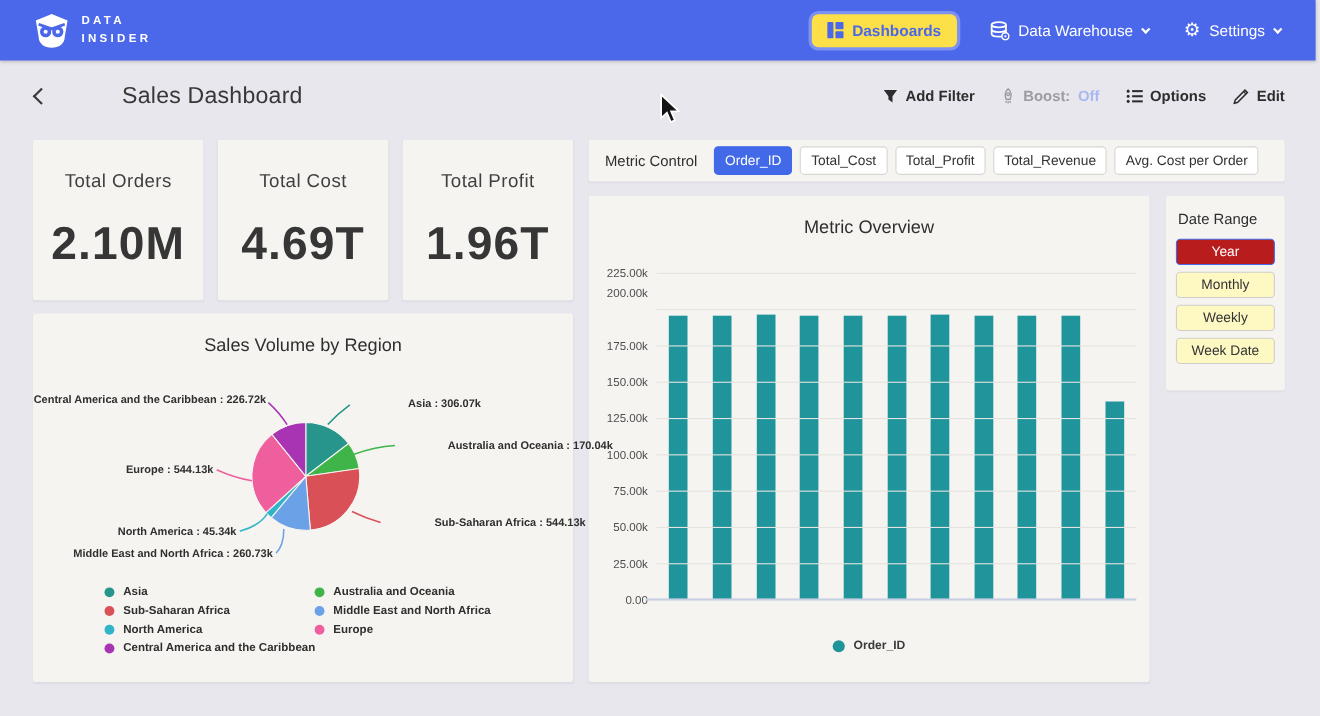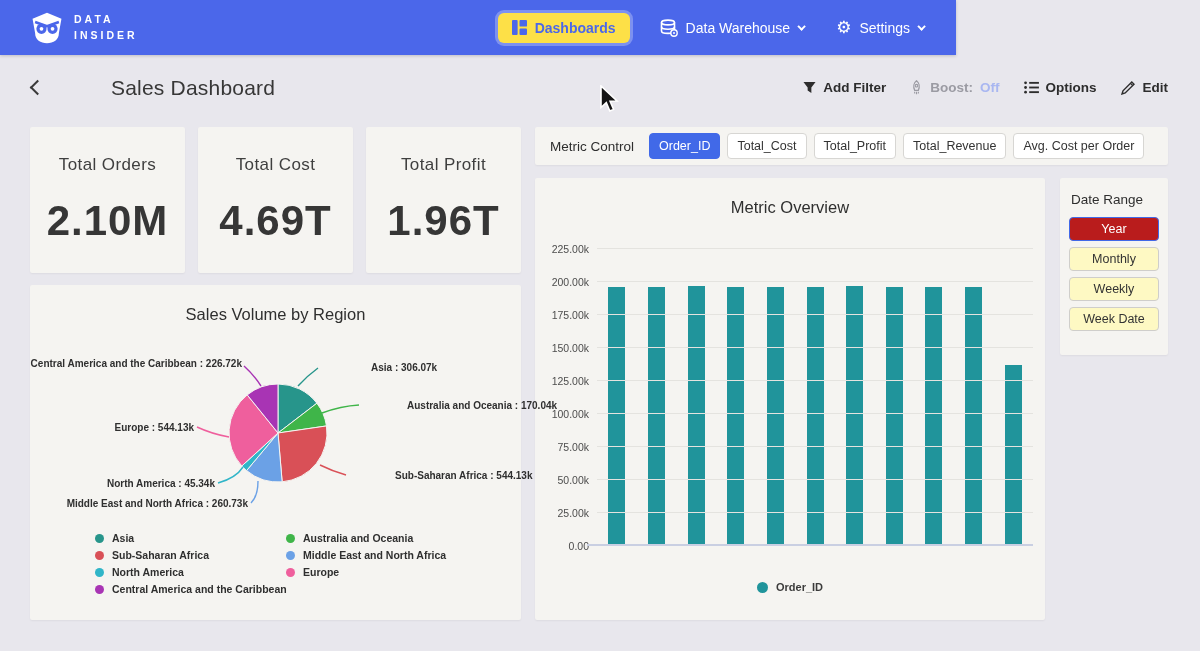--- a/index.html
+++ b/index.html
@@ -1,21 +1,21 @@
 <!DOCTYPE html>
 <html><head>
 <meta charset="utf-8">
 <style>
   * { margin:0; padding:0; box-sizing:border-box; }
   html,body { width:1200px; height:651px; }
   body { font-family:"Liberation Sans", sans-serif; background:#e8e7ed; overflow:hidden; }
   .screen { position:relative; width:1200px; height:651px; background:#e8e7ed; }
 
   
-  .nav { position:absolute; left:0; top:0; width:956px; height:55px; background:#4b67ea;
+  .nav { position:absolute; left:0; top:0; width:1196px; height:55px; background:#4b67ea;
          display:flex; align-items:center; justify-content:space-between; padding:0 30px;
          box-shadow:0 1px 3px rgba(0,0,0,.18); z-index:5;}
   .brand { display:flex; align-items:center; gap:10px; }
   .brand-text { color:#fff; font-size:10.5px; font-weight:bold; letter-spacing:3px; line-height:1.45; }
   .nav-right { display:flex; align-items:center; gap:30px; }
   .nav-item { display:flex; align-items:center; gap:8px; color:#fff; font-size:14px; font-weight:500; cursor:pointer; }
   .pill { background:#fde047; color:#4b67ea; padding:7px 14px; border-radius:6px; font-weight:bold;
           box-shadow:0 0 0 3px rgba(255,255,255,.28); }
   .chev { display:inline-block; width:6px; height:6px; border-left:2px solid #fff; border-bottom:2px solid #fff;
           transform:rotate(-45deg) translateY(-2px); margin-left:2px; }
@@ -206,21 +206,21 @@
     <button class="mc-btn">Total_Cost</button>
     <button class="mc-btn">Total_Profit</button>
     <button class="mc-btn">Total_Revenue</button>
     <button class="mc-btn">Avg. Cost per Order</button>
   </div>
 
   <div class="card bar-card">
     <div class="chart-title">Metric Overview</div>
     <div class="bar-ylabels" id="bar-ylabels">
         <div class="ytick" style="top: -5px;">225.00k</div>
-        <div class="ytick" style="top: 28px;">200.00k</div>
+        <div class="ytick" style="top: 13px;">200.00k</div>
         <div class="ytick" style="top: 61px;">175.00k</div>
         <div class="ytick" style="top: 94px;">150.00k</div>
         <div class="ytick" style="top: 127px;">125.00k</div>
         <div class="ytick" style="top: 160px;">100.00k</div>
         <div class="ytick" style="top: 193px;">75.00k</div>
         <div class="ytick" style="top: 226px;">50.00k</div>
         <div class="ytick" style="top: 259px;">25.00k</div>
         <div class="ytick" style="top: 292px;">0.00</div>
       </div>
     <div class="bar-plot" id="bar-plot">

